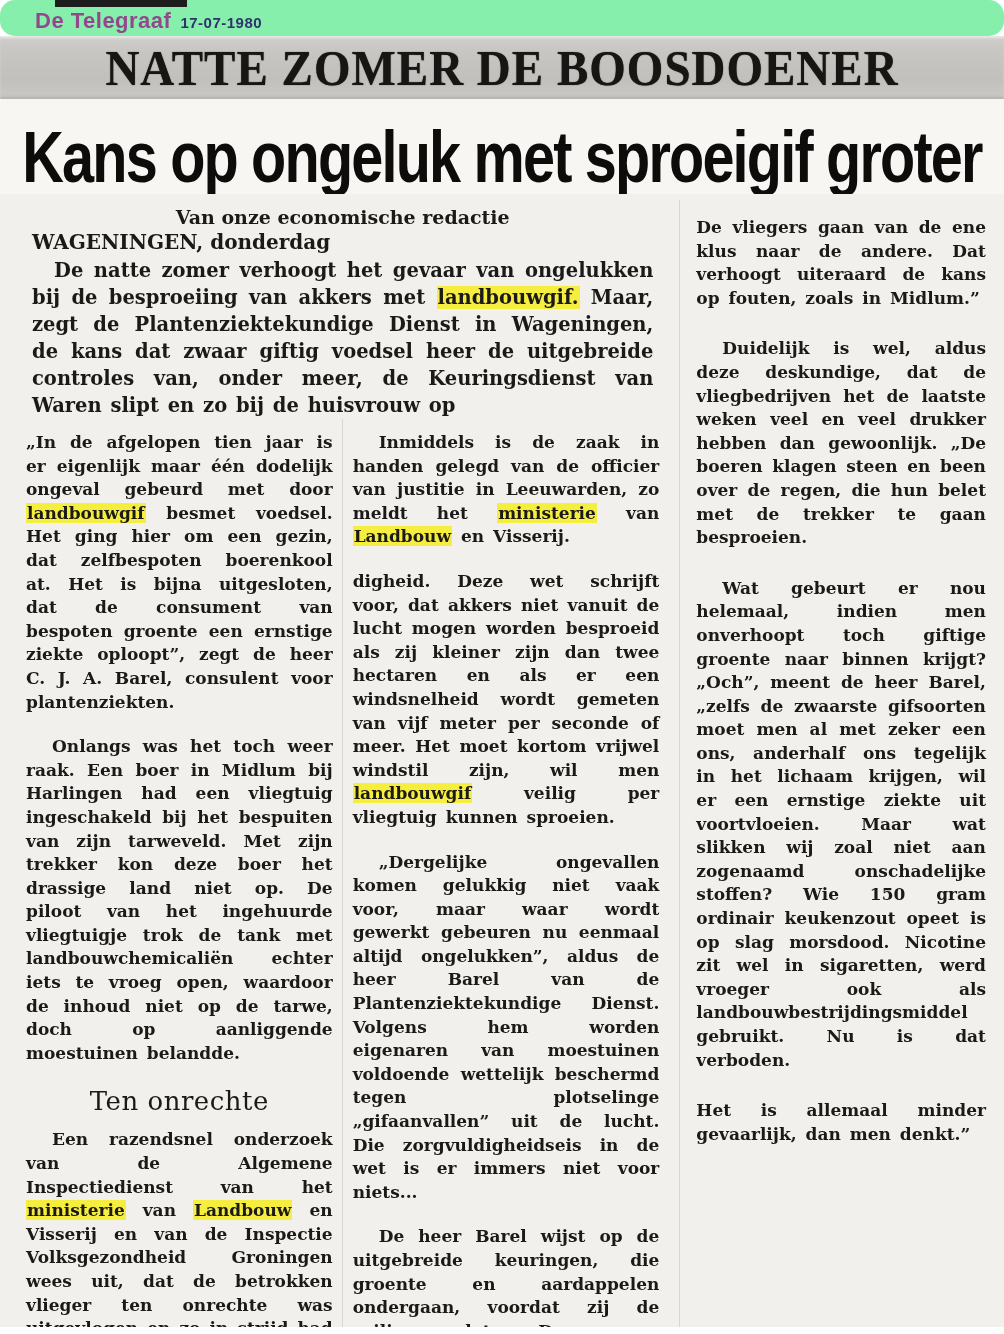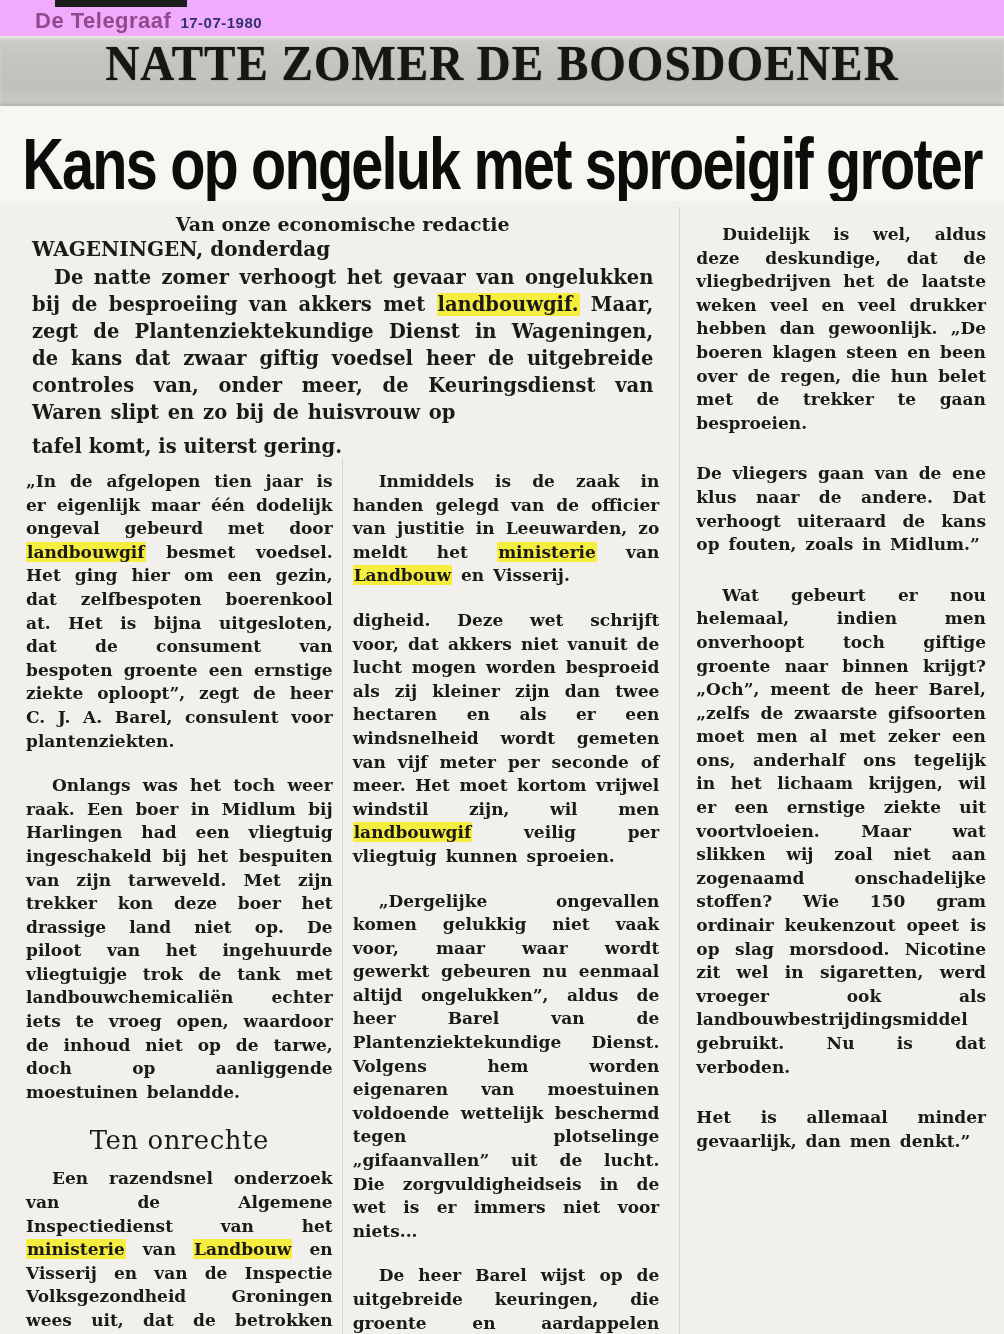--- a/index.html
+++ b/index.html
@@ -10,30 +10,30 @@
     --paper:#f2f0ed;
     --ink:#1b1a18;
     --rule:#d9d6d1;
   }
   *{margin:0;padding:0;box-sizing:border-box;}
   html,body{width:1004px;height:1334px;overflow:hidden;background:#ffffff;}
   .page{position:relative;width:1004px;height:1334px;background:#ffffff;
         font-family:"DejaVu Serif", serif;color:var(--ink);}
 
   
-  .masthead{position:relative;height:36px;background:#f0abfc;padding:8px 0 0 35px;
-            font-family:"Liberation Sans", sans-serif;white-space:nowrap;}
+  .masthead{position:relative;height:36px;background:#86efac;padding:8px 0 0 35px;
+            font-family:"Liberation Sans", sans-serif;white-space:nowrap;border-radius:15px;}
   .paper-name{color:var(--brand);font-size:22px;font-weight:bold;letter-spacing:.5px;}
   .clip-date{color:var(--date_navy);font-size:15px;font-weight:bold;margin-left:9px;letter-spacing:.5px;}
   .artifact-bar{position:absolute;left:55px;top:0;width:132px;height:7px;background:#1d1d1d;}
 
   
-  .banner{position:relative;height:70px;margin-top:0;
+  .banner{position:relative;height:63px;margin-top:0;
           background:linear-gradient(180deg,#cfcdc9 0%,var(--banner_bg) 30%,#c2c0bc 70%,#cbc9c5 100%);
-          display:flex;align-items:flex-start;justify-content:center;
+          display:flex;align-items:center;justify-content:center;
           box-shadow:inset 0 2px 3px rgba(255,255,255,.6), inset 0 -2px 3px rgba(0,0,0,.12);}
   .banner-title{font-family:"Liberation Serif", serif;font-weight:bold;font-size:47px;
                 color:#171614;letter-spacing:1px;transform:scaleY(1.08);white-space:nowrap;
                 text-shadow:0 0 1px #33312e;}
 
   
   .headline-wrap{height:95px;background:#f7f6f3;display:flex;align-items:flex-end;justify-content:center;overflow:hidden;}
   .headline{font-family:"Liberation Sans", sans-serif;font-weight:bold;font-size:64px;
             color:#0d0c0b;white-space:nowrap;letter-spacing:-2px;
             transform:scaleX(.9) scaleY(1.12);transform-origin:center;}
@@ -81,36 +81,35 @@
   <div class="headline-wrap">
     <h1 class="headline">Kans op ongeluk met sproeigif groter</h1>
   </div>
 
   <div class="body-region">
 
     <div class="intro-block">
       <p class="byline">Van onze economische redactie</p>
       <p class="dateline">WAGENINGEN, donderdag</p>
       <p class="intro"><span>De natte zomer verhoogt het gevaar van ongelukken bij de besproeiing van akkers met </span><span class="hl">landbouwgif.</span><span> Maar, zegt de Plantenziektekundige Dienst in Wageningen, de kans dat zwaar giftig voedsel heer de uitgebreide controles van, onder meer, de Keuringsdienst van Waren slipt en zo bij de huisvrouw op</span></p>
-      <p class="intro-tail">tafel komt, is uiterst gering.</p>
     </div>
 
     <div class="col col1">
         <p class="body-p noindent"><span>„In de afgelopen tien jaar is er eigenlijk maar één dodelijk ongeval gebeurd met door </span><span class="hl">landbouwgif</span><span> besmet voedsel. Het ging hier om een gezin, dat zelfbespoten boerenkool at. Het is bijna uitgesloten, dat de consument van bespoten groente een ernstige ziekte oploopt”, zegt de heer C. J. A. Barel, consulent voor plantenziekten.</span></p>
         <p class="body-p"><span>Onlangs was het toch weer raak. Een boer in Midlum bij Harlingen had een vliegtuig ingeschakeld bij het bespuiten van zijn tarweveld. Met zijn trekker kon deze boer het drassige land niet op. De piloot van het ingehuurde vliegtuigje trok de tank met landbouwchemicaliën echter iets te vroeg open, waardoor de inhoud niet op de tarwe, doch op aanliggende moestuinen belandde.</span></p>
         <h2 class="subhead"><span>Ten onrechte</span></h2>
         <p class="body-p"><span>Een razendsnel onderzoek van de Algemene Inspectiedienst van het </span><span class="hl">ministerie</span><span> van </span><span class="hl">Landbouw</span><span> en Visserij en van de Inspectie Volksgezondheid Groningen wees uit, dat de betrokken vlieger ten onrechte was uitgevlogen en zo in strijd had gehandeld met de door de „Bestrijdingsmiddelenwet” vereiste zorgvul-</span></p>
       </div>
     <div class="col col2">
         <p class="body-p"><span>Inmiddels is de zaak in handen gelegd van de officier van justitie in Leeuwarden, zo meldt het </span><span class="hl">ministerie</span><span> van </span><span class="hl">Landbouw</span><span> en Visserij.</span></p>
         <p class="body-p noindent"><span>digheid. Deze wet schrijft voor, dat akkers niet vanuit de lucht mogen worden besproeid als zij kleiner zijn dan twee hectaren en als er een windsnelheid wordt gemeten van vijf meter per seconde of meer. Het moet kortom vrijwel windstil zijn, wil men </span><span class="hl">landbouwgif</span><span> veilig per vliegtuig kunnen sproeien.</span></p>
         <p class="body-p"><span>„Dergelijke ongevallen komen gelukkig niet vaak voor, maar waar wordt gewerkt gebeuren nu eenmaal altijd ongelukken”, aldus de heer Barel van de Plantenziektekundige Dienst. Volgens hem worden eigenaren van moestuinen voldoende wettelijk beschermd tegen plotselinge „gifaanvallen” uit de lucht. Die zorgvuldigheidseis in de wet is er immers niet voor niets...</span></p>
         <p class="body-p"><span>De heer Barel wijst op de uitgebreide keuringen, die groente en aardappelen ondergaan, voordat zij de veiling verlaten. De grenzen van het toelaatbare gehalte chemicaliën zijn zeer ruim</span></p>
       </div>
     <div class="col col3">
+        <p class="body-p noindent"><span>De vliegers gaan van de ene klus naar de andere. Dat verhoogt uiteraard de kans op fouten, zoals in Midlum.”</span></p>
         <p class="body-p"><span>Duidelijk is wel, aldus deze deskundige, dat de vliegbedrijven het de laatste weken veel en veel drukker hebben dan gewoonlijk. „De boeren klagen steen en been over de regen, die hun belet met de trekker te gaan besproeien.</span></p>
-        <p class="body-p noindent"><span>De vliegers gaan van de ene klus naar de andere. Dat verhoogt uiteraard de kans op fouten, zoals in Midlum.”</span></p>
         <p class="body-p"><span>Wat gebeurt er nou helemaal, indien men onverhoopt toch giftige groente naar binnen krijgt? „Och”, meent de heer Barel, „zelfs de zwaarste gifsoorten moet men al met zeker een ons, anderhalf ons tegelijk in het lichaam krijgen, wil er een ernstige ziekte uit voortvloeien. Maar wat slikken wij zoal niet aan zogenaamd onschadelijke stoffen? Wie 150 gram ordinair keukenzout opeet is op slag morsdood. Nicotine zit wel in sigaretten, werd vroeger ook als landbouwbestrijdingsmiddel gebruikt. Nu is dat verboden.</span></p>
         <p class="body-p noindent"><span>Het is allemaal minder gevaarlijk, dan men denkt.”</span></p>
       </div>
 
   </div>
 </div>
 
 </body></html>

